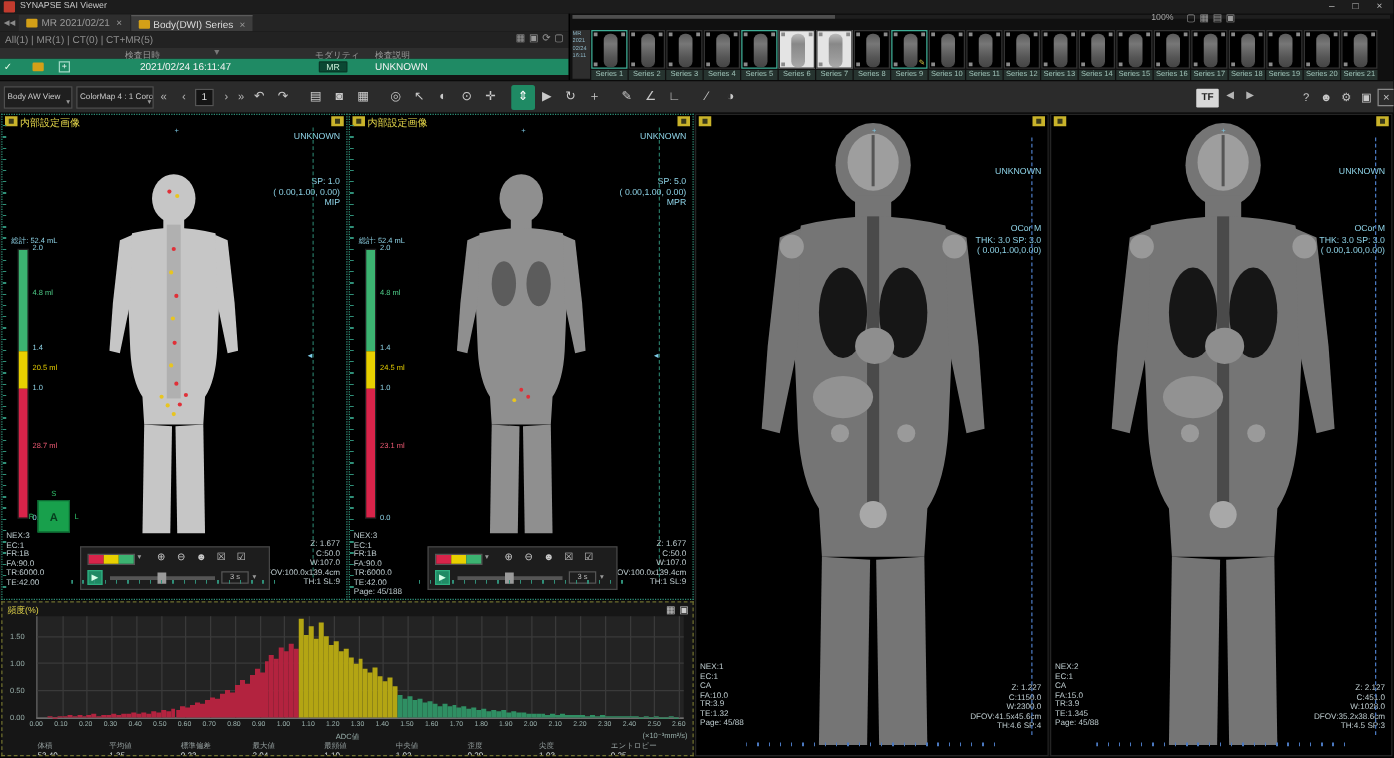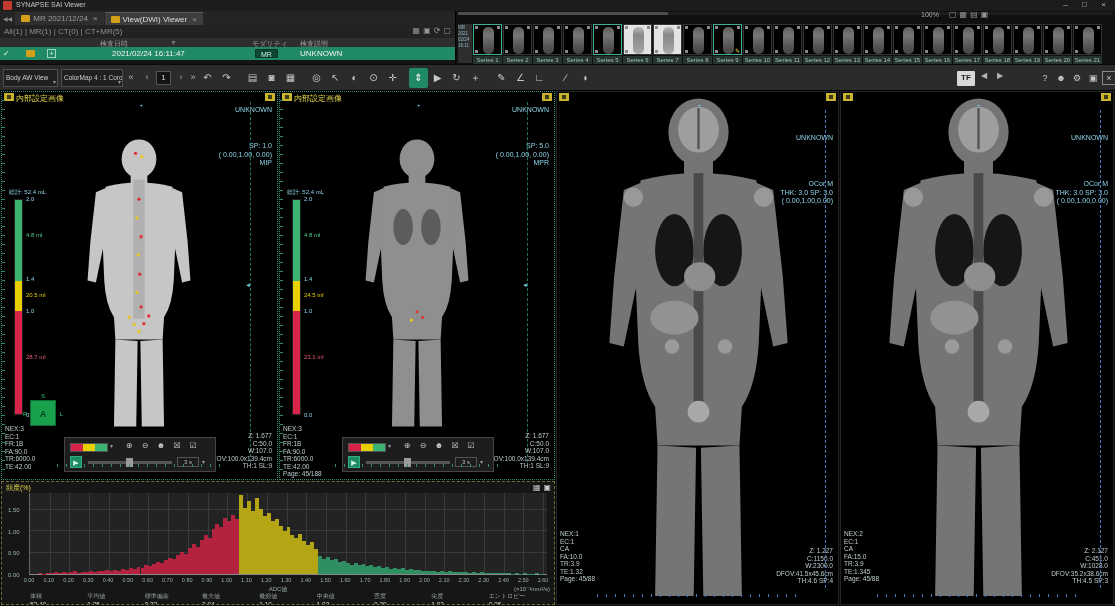--- a/index.html
+++ b/index.html
@@ -199,26 +199,26 @@
       <span class="wbtn">□</span>
       <span class="wbtn">×</span>
     </div>
   </div>
 
   <div class="tabbar">
     <span class="collapse">◀◀</span>
     <div style="display:flex;" id="tabslot">
         <div class="tab">
           <span class="fold"></span>
-          <span>MR 2021/12/24</span>
+          <span>MR 2021/02/21</span>
           <span class="tabx">×</span>
         </div>
         <div class="tab active">
           <span class="fold"></span>
-          <span>View(DWI) Viewer</span>
+          <span>Body(DWI) Series</span>
           <span class="tabx">×</span>
         </div>
       </div>
   </div>
 
   <div class="filterbar">
     <span class="filtertext">All(1)  |  MR(1)  |  CT(0)  |  CT+MR(5)</span>
     <div class="filtericons" id="filtericons">
         <span class="ficon">▦</span>
         <span class="ficon">▣</span>

